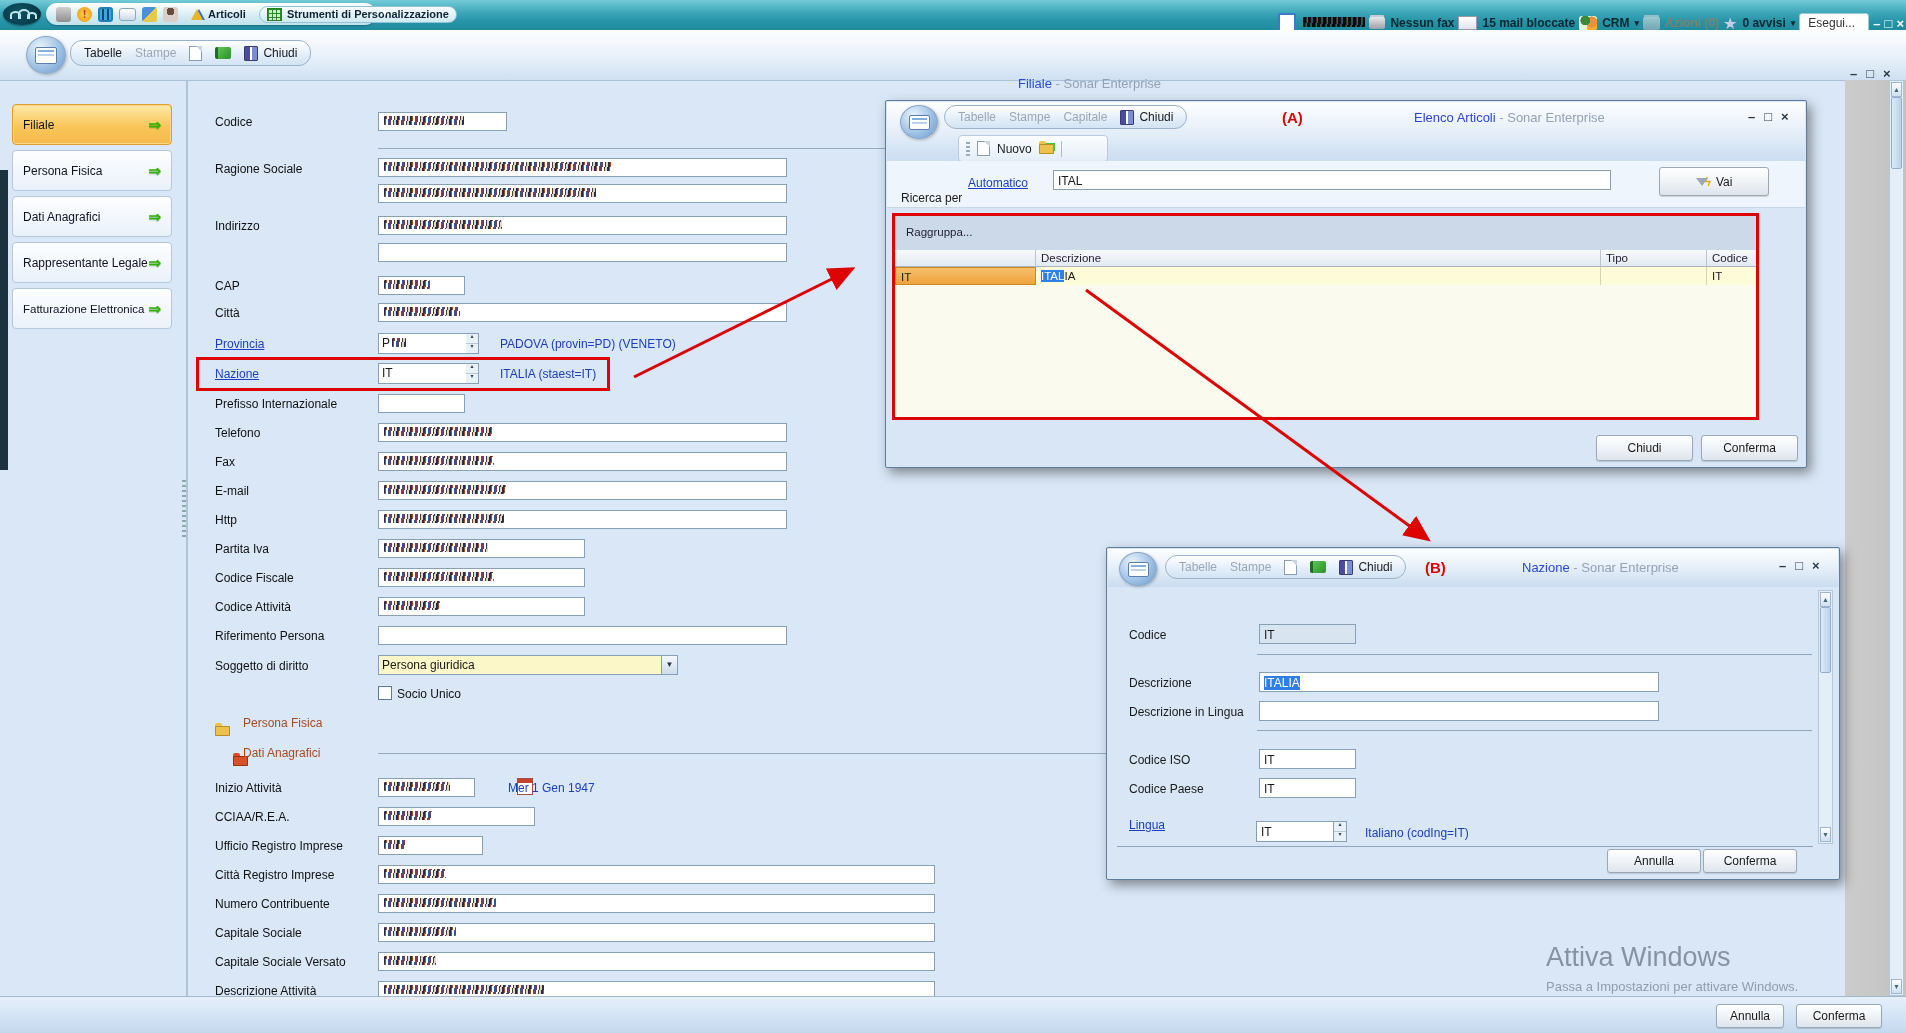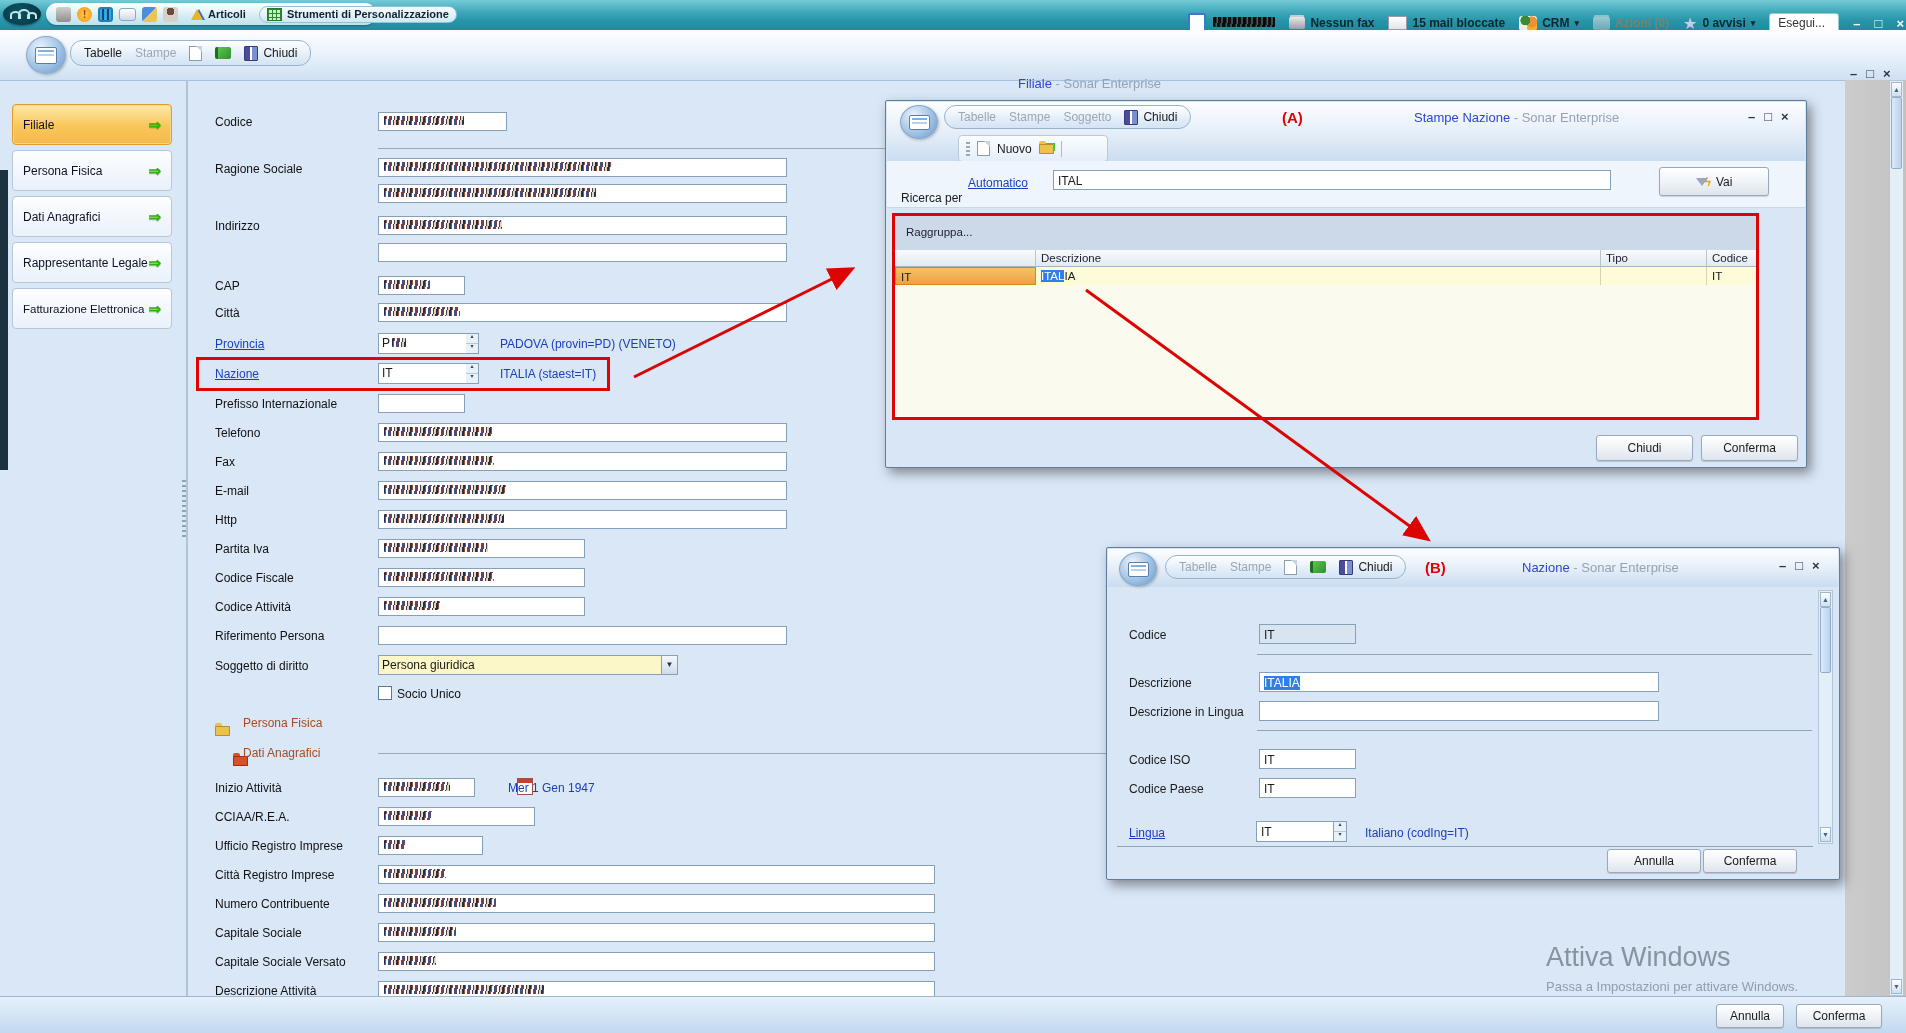--- a/index.html
+++ b/index.html
@@ -13,21 +13,21 @@
   .tb-logo{left:3px;top:3px;width:38px;height:22px;border-radius:50%;
     background:radial-gradient(circle at 40% 40%,#0e5464,#062f3b);box-shadow:0 1px 2px rgba(0,0,0,.4);}
   .tb-logo i{position:absolute;border:2px solid #bfe6ec;border-bottom:none;border-radius:50% 50% 0 0;}
   .tb-pill{left:46px;top:3px;width:330px;height:22px;border-radius:11px;
     background:linear-gradient(#ffffff,#d5ecf3 60%,#bfe2ec);box-shadow:0 1px 2px rgba(0,0,0,.25);
     display:flex;align-items:center;gap:6px;padding:0 10px;box-sizing:border-box;}
   .tb-ico{width:15px;height:15px;border-radius:3px;flex:0 0 auto;}
   .tb-tab{display:flex;align-items:center;gap:5px;padding:1px 7px;border-radius:9px;white-space:nowrap;
     font-size:11px;font-weight:bold;color:#123;}
   .tb-tab.active{background:linear-gradient(#f6fcfe,#cfe9f2);border:1px solid #8fc4d4;justify-content:flex-end;}
-  .tb-right{right:2px;top:8px;height:30px;display:flex;align-items:center;gap:14px;color:#0b2830;
+  .tb-right{right:2px;top:8px;height:30px;display:flex;align-items:center;gap:4px;color:#0b2830;
     font-size:12px;font-weight:bold;}
   .tb-right .glyph{color:#ffffff;font-weight:bold;font-size:13px;}
   .esegui{background:#fff;border:1px solid #9cc;border-radius:3px;padding:1px 8px;min-width:52px;
     font-weight:normal;color:#333;height:16px;line-height:16px;}
   
   .scrib{display:inline-block;height:9px;border-radius:1px;vertical-align:middle;margin:0 0 2px 2px;
     background:repeating-linear-gradient(100deg,rgba(25,35,75,.95) 0 2px,rgba(150,60,20,.9) 2px 3px,
       rgba(240,240,235,.25) 3px 5px,rgba(40,80,140,.95) 5px 6px,rgba(90,30,60,.85) 6px 8px,
       rgba(250,250,245,.2) 8px 10px,rgba(20,20,20,.8) 10px 11px,rgba(200,170,120,.5) 11px 13px);}
   .scrib-dark{background:repeating-linear-gradient(95deg,#0a0a0a 0 3px,#333 3px 4px,rgba(0,0,0,.25) 4px 5px,#111 5px 8px,rgba(40,40,40,.6) 8px 10px);}
@@ -332,29 +332,29 @@
 </div>
 
 <div class="abs window" style="left:885px;top:100px;width:920px;height:366px;z-index:10">
   <div class="wbar" style="height:60px"></div>
   <div class="abs appcircle" style="left:14px;top:4px;width:36px;height:32px">
       <i></i>
     </div>
   <div class="abs pill" style="left:58px;top:4px;height:24px">
     <span class="menu-it dim">Tabelle</span>
     <span class="menu-it dim">Stampe</span>
-    <span class="menu-it dim">Soggetto</span>
+    <span class="menu-it dim">Capitale</span>
     <span style="display:flex;align-items:center;gap:5px">
       <span class="bookc"></span>
       <span class="menu-it">Chiudi</span>
     </span>
   </div>
   <span class="redlabel" style="left:396px;top:8px">(A)</span>
   <div class="abs" style="left:528px;top:9px;white-space:nowrap">
-    <span class="wtitle-name">Stampe Nazione</span><span class="wtitle-suffix"> - Sonar Enterprise</span>
+    <span class="wtitle-name">Elenco Articoli</span><span class="wtitle-suffix"> - Sonar Enterprise</span>
   </div>
   <div class="abs winctl" style="left:862px;top:8px">
     <span>–</span>
     <span>□</span>
     <span>×</span>
   </div>
 
   <div class="abs" style="left:72px;top:34px;width:150px;height:27px;border:1px solid #b8cadc;border-radius:4px;background:linear-gradient(#fbfdff,#e4eef8);display:flex;align-items:center;gap:7px;padding:0 7px;box-sizing:border-box">
     <span class="grip" style="height:14px"></span>
     <span class="docicon"></span>
@@ -427,21 +427,21 @@
   <span class="abs" style="left:22px;top:157px">Descrizione in Lingua</span>
   <div class="abs" style="left:152px;top:153px;width:400px;height:20px;border:1px solid #86a0b8;background:#fff;box-sizing:border-box"></div>
   <div class="hr-b" style="left:150px;top:182px;width:555px"></div>
 
   <span class="abs" style="left:22px;top:205px">Codice ISO</span>
   <div class="abs" style="left:152px;top:201px;width:97px;height:20px;border:1px solid #86a0b8;background:#fff;line-height:20px;padding-left:4px;box-sizing:border-box">IT</div>
 
   <span class="abs" style="left:22px;top:234px">Codice Paese</span>
   <div class="abs" style="left:152px;top:230px;width:97px;height:20px;border:1px solid #86a0b8;background:#fff;line-height:20px;padding-left:4px;box-sizing:border-box">IT</div>
 
-  <span class="abs flink" style="left:22px;top:278px">Lingua</span>
+  <span class="abs flink" style="left:22px;top:270px">Lingua</span>
   <div class="abs" style="left:149px;top:273px;width:78px;height:21px;border:1px solid #86a0b8;background:#fff;line-height:21px;padding-left:4px;box-sizing:border-box">IT</div>
   <span class="spin abs" style="left:227px;top:273px;height:21px">
       <b>▴</b>
       <b>▾</b>
     </span>
   <span class="abs" style="left:258px;top:278px;color:#1c3eb8">Italiano (codIng=IT)</span>
   <div class="hr-b" style="left:10px;top:298px;width:696px"></div>
 
   <div class="sbar" style="left:711px;top:42px;width:15px;height:254px">
     <span class="sb-a" style="top:1px">▲</span>

